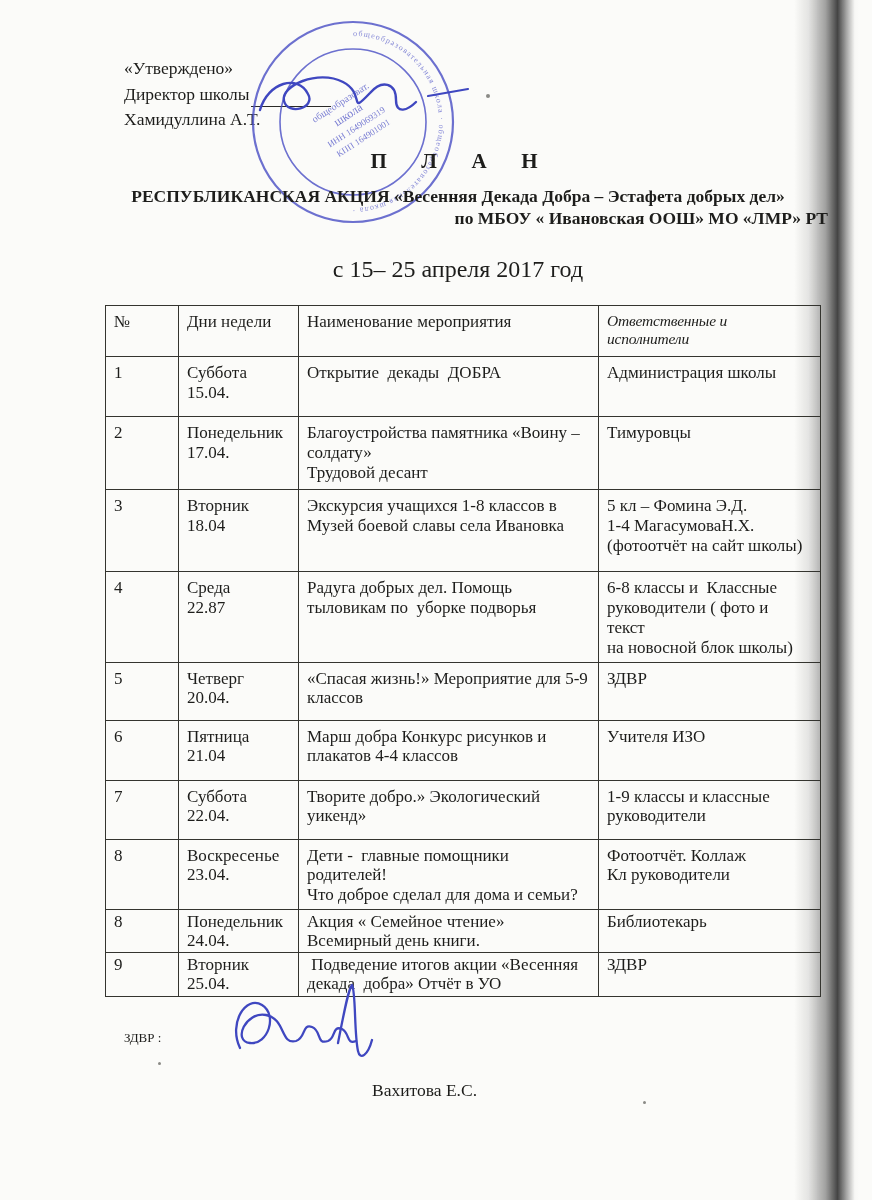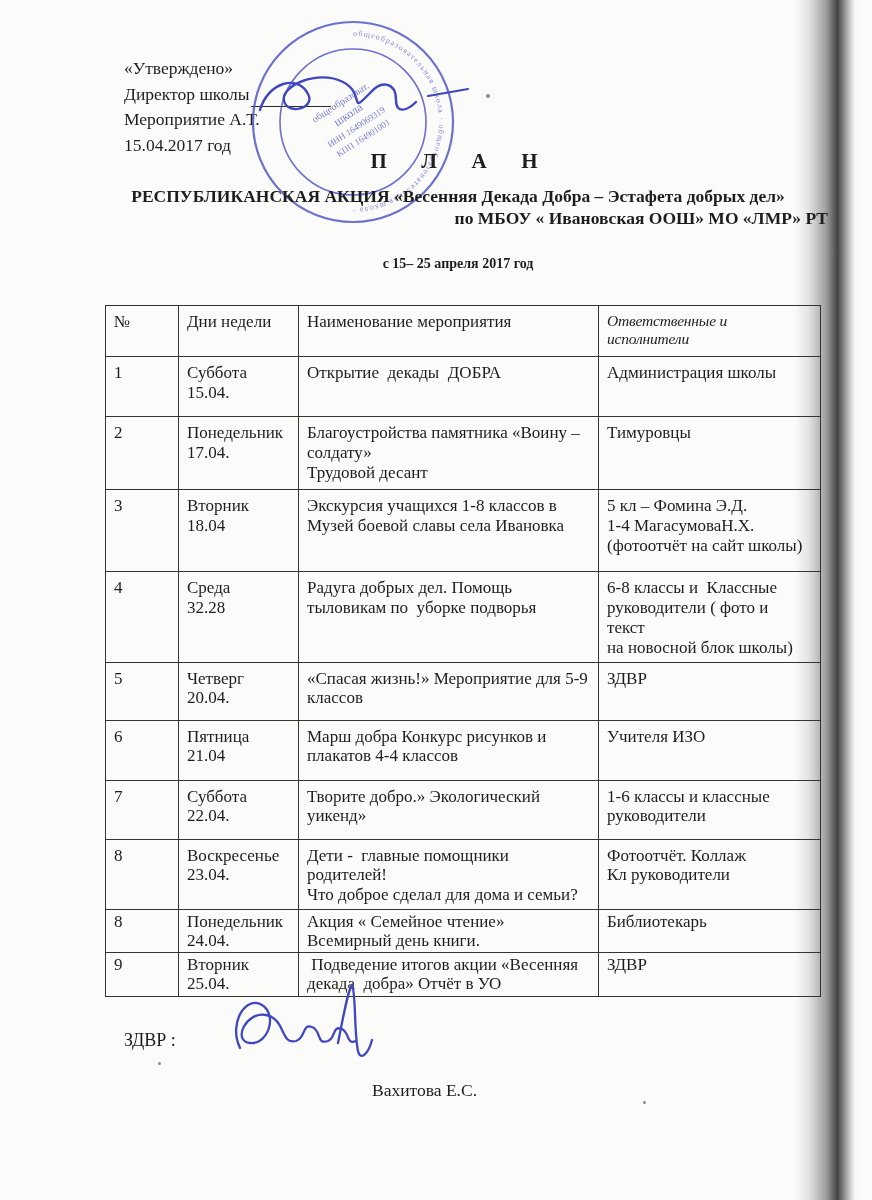--- a/index.html
+++ b/index.html
@@ -36,58 +36,57 @@
 
   .sig-top  { position:absolute; left:248px; top:66px; }
   .sig-foot { position:absolute; left:212px; top:978px; }
   .sig-top path, .sig-foot path { stroke:#3f47c0; fill:none; stroke-linecap:round; stroke-linejoin:round; }
 
   
   .titles { position:absolute; left:88px; top:149px; width:740px; text-align:center; }
   .t-main  { font-size:21px; font-weight:bold; letter-spacing:8px; white-space:pre; }
   .t-sub1  { font-size:17.5px; font-weight:bold; margin-top:12px; }
   .t-sub2  { font-size:17.5px; font-weight:bold; margin-top:1px;text-align:right; }
-  .t-dates { font-size:14px; font-weight:bold; margin-top:27px; }
+  .t-dates { font-size:24px; font-weight:normal; margin-top:27px; }
 
   
   table.plan {
     position:absolute; left:105px; top:305px; width:715px;
     border-collapse:collapse; table-layout:fixed; font-size:17px;
   }
   table.plan th, table.plan td {
     border:1.4px solid #34342f; vertical-align:top; text-align:left;
     font-weight:normal; padding:6px 8px 4px 8px; line-height:1.17;
     white-space:pre-wrap; overflow:hidden;
   }
   table.plan th { height:40px; }
   th.hdr-tight { font-size:15.5px; letter-spacing:-0.2px; white-space:nowrap; padding-left:6px; padding-right:2px;font-style:italic; }
   tr.tight td { padding-top:2px; padding-bottom:2px; line-height:1.12; }
 
   
-  .footer-label { position:absolute; left:124px; top:1030px; font-size:18px; }
+  .footer-label { position:absolute; left:124px; top:1030px; font-size:13px; }
   .footer-name  { position:absolute; left:372px; top:1080px; font-size:17.5px; }
 </style>
 </head>
 <body>
 
 <div class="page">
 
   <div class="edge-shadow"></div>
   <div class="speck speck-1"></div>
   <div class="speck speck-2"></div>
   <div class="speck speck-3"></div>
 
   <div class="approval">
     <div>«Утверждено»</div>
     <div class="approval-row">
       <span>Директор школы</span>
       <span class="sig-line"></span>
     </div>
-    <div>Мероприятие А.Т.</div>
-    <div>15.04.2017 год</div>
+    <div>Хамидуллина А.Т.</div>
   </div>
 
   <svg class="stamp" width="236" height="216" viewBox="0 0 236 216">
     <circle cx="117" cy="106" r="100" fill="none" stroke="#4d52c6" stroke-width="2.2"></circle>
     <circle cx="117" cy="106" r="73" fill="none" stroke="#4d52c6" stroke-width="1.6"></circle>
     <defs>
       <path id="ringPath" d="M 117 20 A 86 86 0 1 1 116.99 20"></path>
     </defs>
     <text font-size="8" letter-spacing="1.2" opacity="0.85">
       <textPath href="#ringPath">общеобразовательная школа · общеобразовательная школа ·</textPath>
@@ -151,21 +150,21 @@
 18.04</td>
         <td>Экскурсия учащихся 1-8 классов в
 Музей боевой славы села Ивановка</td>
         <td>5 кл – Фомина Э.Д.
 1-4 МагасумоваН.Х.
 (фотоотчёт на сайт школы)</td>
       </tr>
       <tr style="height:78px">
         <td>4</td>
         <td>Среда
-32.28</td>
+22.87</td>
         <td>Радуга добрых дел. Помощь
 тыловикам по  уборке подворья</td>
         <td>6-8 классы и  Классные
 руководители ( фото и  текст
 на новосной блок школы)</td>
       </tr>
       <tr style="height:58px">
         <td>5</td>
         <td>Четверг
 20.04.</td>
@@ -180,21 +179,21 @@
         <td>Марш добра Конкурс рисунков и
 плакатов 4-4 классов</td>
         <td>Учителя ИЗО</td>
       </tr>
       <tr style="height:59px">
         <td>7</td>
         <td>Суббота
 22.04.</td>
         <td>Творите добро.» Экологический
 уикенд»</td>
-        <td>1-6 классы и классные
+        <td>1-9 классы и классные
 руководители</td>
       </tr>
       <tr style="height:66px">
         <td>8</td>
         <td>Воскресенье
 23.04.</td>
         <td>Дети -  главные помощники
 родителей!
 Что доброе сделал для дома и семьи?</td>
         <td>Фотоотчёт. Коллаж

